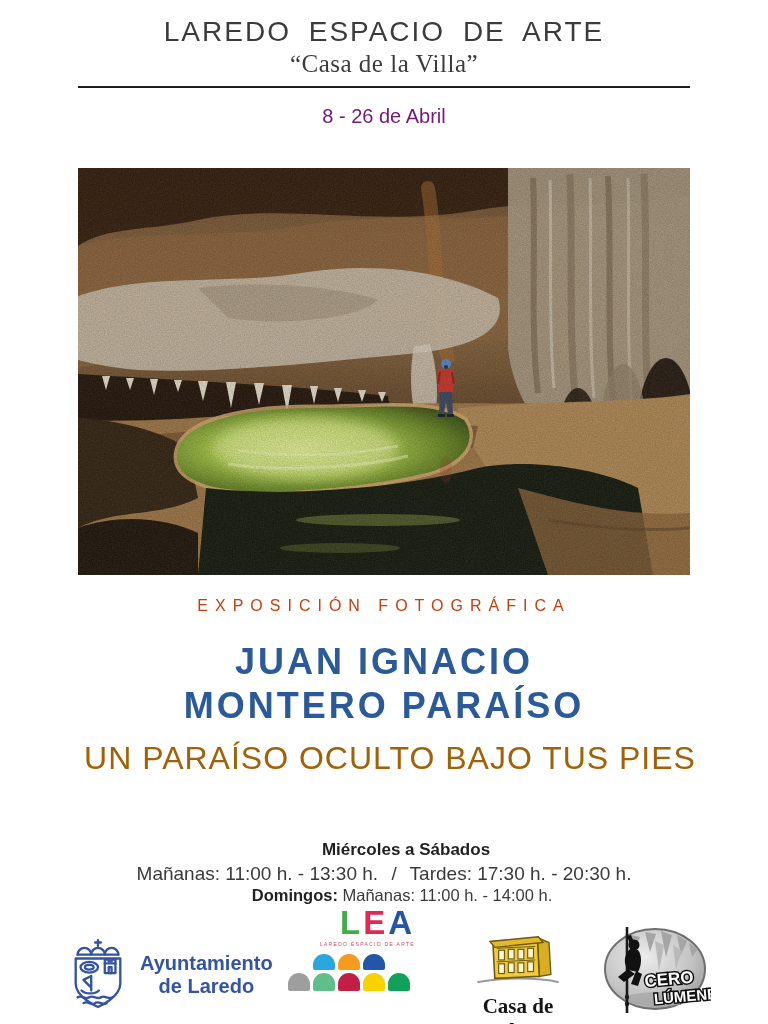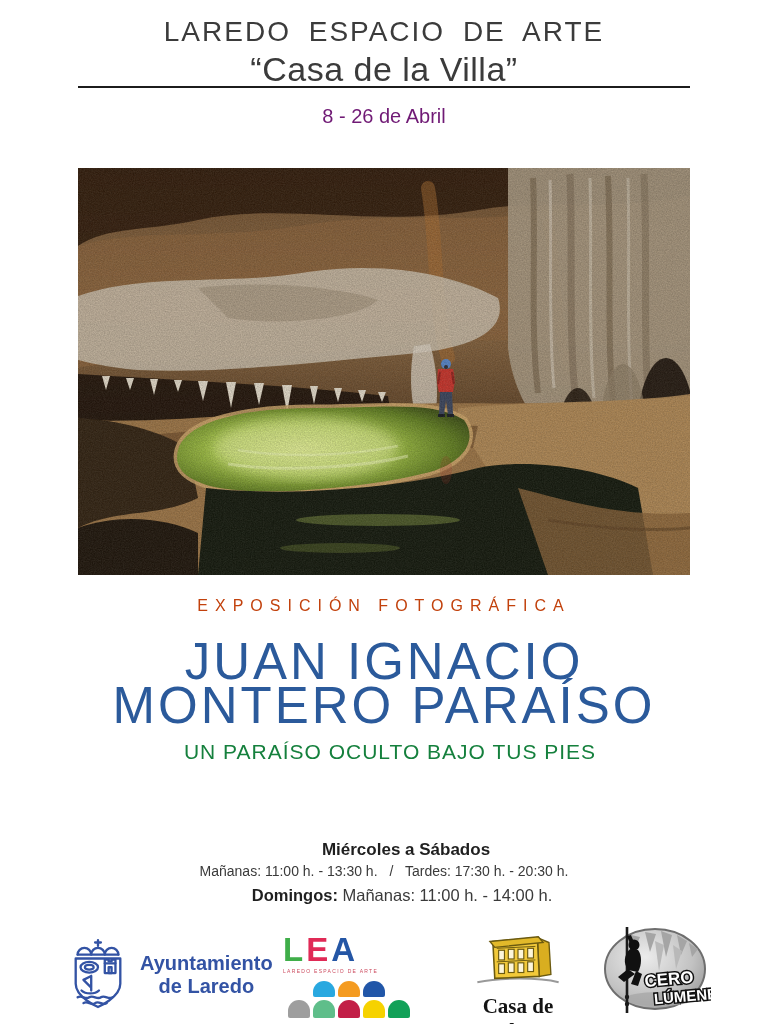--- a/index.html
+++ b/index.html
@@ -2,43 +2,43 @@
 <html style="--artist-blue: #2b5a9b; --text-dark: #3b3b3b; --ayto-blue: #3353a4;"><head>
 <meta charset="utf-8">
 <style>
   * { margin:0; padding:0; box-sizing:border-box; }
   html,body { background:#ffffff; }
   body { width:768px; height:1024px; font-family:"Liberation Sans", sans-serif; position:relative; overflow:hidden; }
   .poster { position:relative; width:768px; height:900px; background:#fff; }
   .ctr { position:absolute; left:0; right:0; text-align:center; }
 
   .venue        { top:16px;  font-size:28px; letter-spacing:2px; word-spacing:8px; color:var(--text-dark,#3b3b3b); font-weight:400; }
-  .subtitle     { top:50px;  font-size:34px; letter-spacing:.5px; color:var(--text-dark,#3b3b3b); }
+  .subtitle     { top:50px;  font-size:25px; letter-spacing:.5px; color:var(--text-dark,#3b3b3b);font-family:Liberation Serif, serif; }
   .rule         { position:absolute; top:86px; left:78px; width:612px; height:2px; background:#1c1c1c; }
   .dates        { top:105px; font-size:20px; color:#701a75; }
 
   .photo        { position:absolute; top:168px; left:78px; width:612px; height:407px; overflow:hidden; }
   .photo svg    { display:block; width:100%; height:100%; }
 
   .section-label{ top:597px; font-size:16px; letter-spacing:7px; color:#c2410c; }
-  .artist       { top:640px; font-size:51px; letter-spacing:3px; line-height:44px; color:var(--artist-blue,#2b5a9b); font-weight:400; }
-  .exhibition   { top:740px; font-size:21px; letter-spacing:1px; color:#15803d;margin-left:12px; }
+  .artist       { top:640px; font-size:36px; letter-spacing:3px; line-height:44px; color:var(--artist-blue,#2b5a9b); font-weight:700; }
+  .exhibition   { top:740px; font-size:32px; letter-spacing:1px; color:#a16207;margin-left:12px; }
 
   .sched-heading{ top:818px; font-size:17px; font-weight:bold; color:#1f1f1f; }
   .sched-days   { top:840px; font-size:17px; font-weight:bold; color:#1f1f1f;margin-left:44px; }
-  .sched-week   { top:863px; font-size:14px; color:#3a3a3a; }
+  .sched-week   { top:863px; font-size:19px; color:#3a3a3a; }
   .sched-week .sep { margin:0 8px; }
   .sched-sun    { top:886px; font-size:16.5px; color:#3a3a3a;padding-left:36px; }
   .sched-sun b  { color:#1f1f1f; }
 
   
   .logo-ayto { position:absolute; left:66px; top:936px; display:flex; align-items:center; gap:10px;text-align:center; }
   .logo-ayto .txt { font-weight:bold; font-size:20px; line-height:1.14; color:var(--ayto-blue,#3353a4); }
 
-  .logo-lea { position:absolute; left:283px; top:933px; width:132px; text-align:left; }
+  .logo-lea { position:absolute; left:283px; top:906px; width:132px; text-align:right; }
   .lea-letters { font-size:33px; font-weight:bold; letter-spacing:3px; line-height:1; }
   .lea-tagline { font-size:5px; letter-spacing:1.3px; color:#cc4a5e; margin-top:2px; }
   .arch-row { display:flex; justify-content:center; gap:3px; }
   .arch-row.top { margin-top:7px; }
   .arch-row.bottom { margin-top:3px; }
   .arch-row.top span    { width:22px; height:16px; border-radius:11px 11px 2px 2px; display:block; }
   .arch-row.bottom span { width:22px; height:18px; border-radius:11px 11px 2px 2px; display:block; }
 
   .logo-casa { position:absolute; left:446px; top:928px; width:144px; text-align:center; }
   .logo-casa .name { font-family:"Liberation Serif", serif; font-weight:bold; font-size:21px; color:#141414; margin-top:2px; }

